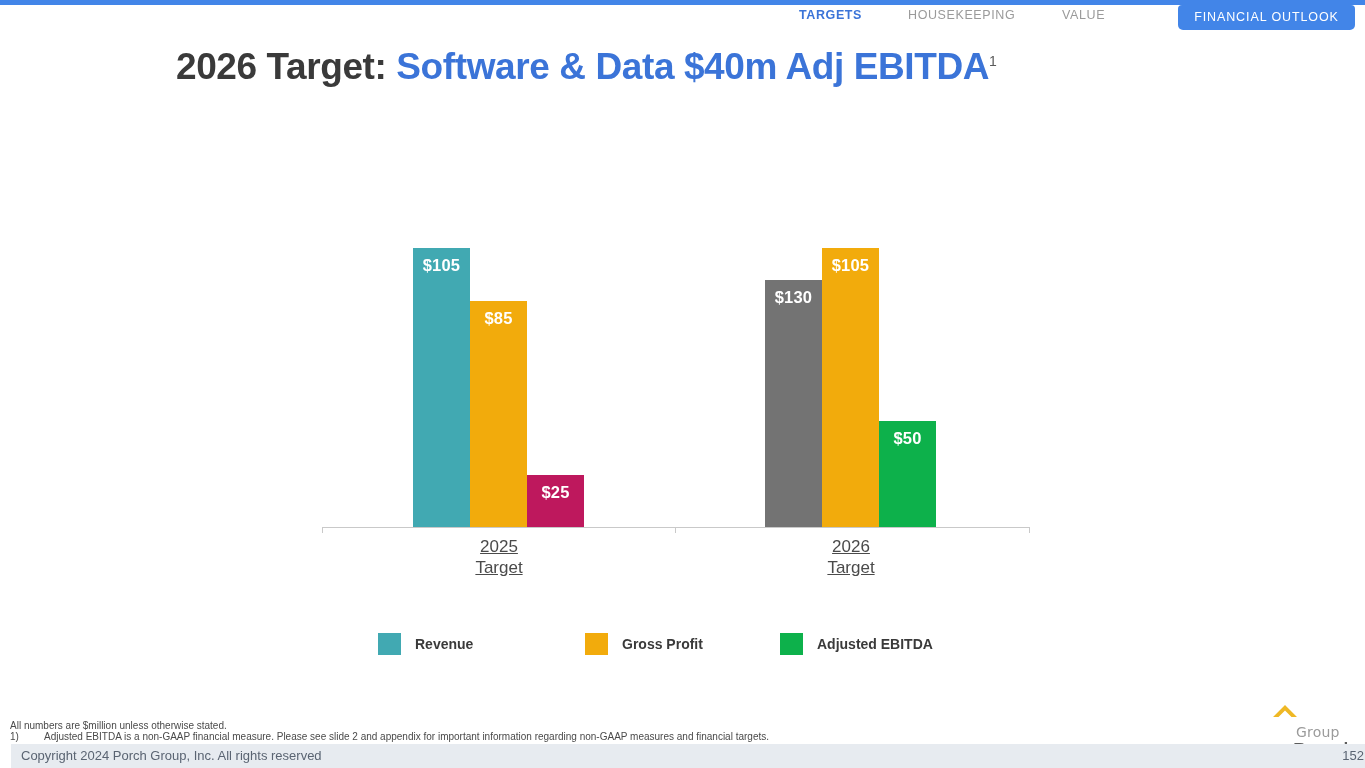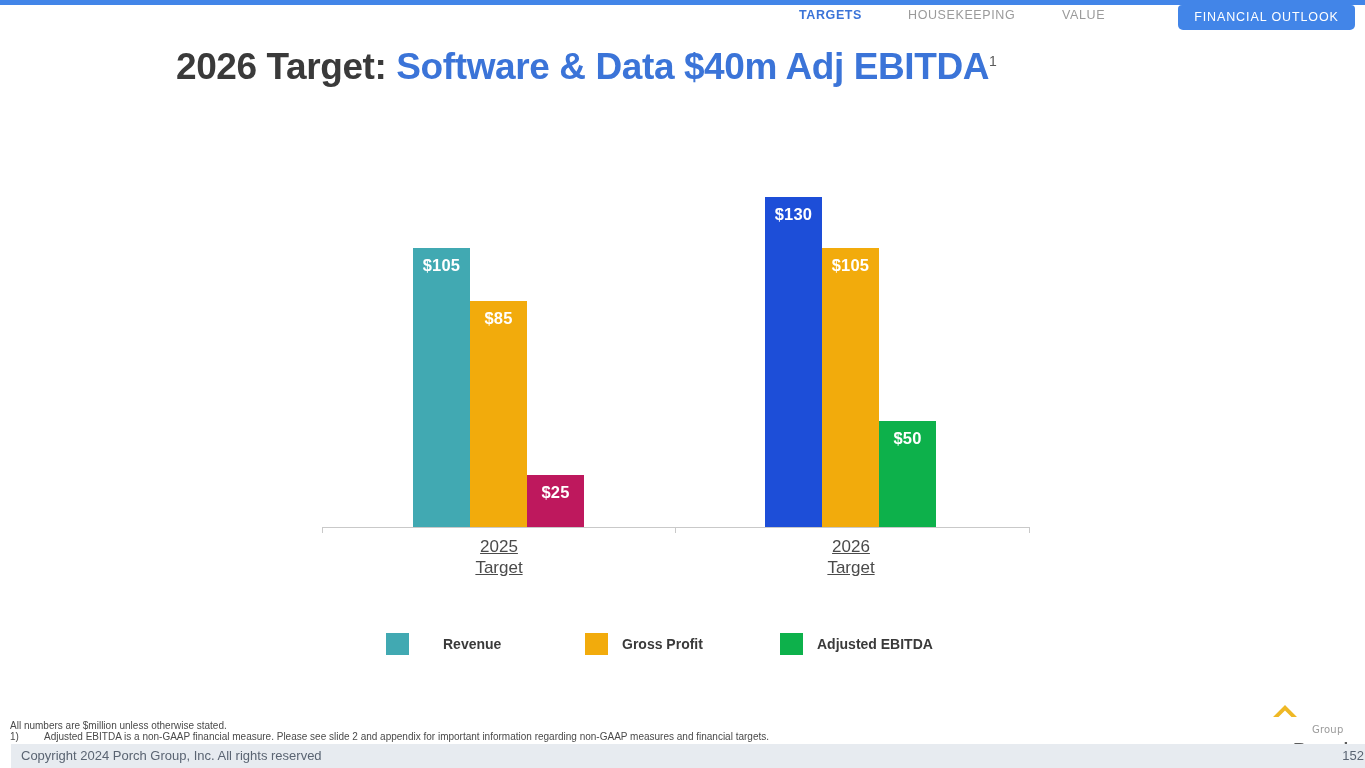--- a/index.html
+++ b/index.html
@@ -137,21 +137,21 @@
   .legend {
     position: absolute;
     left: 378px; top: 633px;
     width: 600px; height: 24px;
   }
   .legend-item {
     position: absolute; top: 0;
     height: 22px;
     display: flex; align-items: center;
   }
-  .legend-item.li0 { left: 8px; gap: 20px; }
+  .legend-item.li0 { left: 0px; }
   .legend-item.li1 { left: 207px; }
   .legend-item.li2 { left: 402px; }
   .legend-swatch {
     width: 23px; height: 22px;
     margin-right: 14px;
     flex: 0 0 auto;
   }
   .legend-text {
     font-size: 14px;
     font-weight: bold;
@@ -181,25 +181,24 @@
   .logo-word {
     position: absolute; left: 20px; top: -2px;
     font-size: 25px;
     color: #5C5C5C;
     letter-spacing: -0.6px;
     font-family: "DejaVu Sans", sans-serif;
     margin-top: 40px;
   }
   .logo-sub {
     position: absolute; left: 24px; top: 24px;
-    font-size: 10px;
+    font-size: 14px;
     color: #9b9b9b;
     letter-spacing: 0.2px;
     font-family: "DejaVu Sans", sans-serif;
-    margin-left: 16px;
   }
   .logo-chev {
     position: absolute; left: 0px; top: 4px;
     width: 26px; height: 14px;
   }
 
   
   .bottombar {
     position: absolute; left: 0; top: 744px;
     width: 1365px; height: 24px;
@@ -247,21 +246,21 @@
         </div>
         <div class="bar b2" style="height: 226.268px; background: rgb(242, 171, 12);">
           <span class="bar-label">$85</span>
         </div>
         <div class="bar b3" style="height: 52px; background: #be185d;">
           <span class="bar-label">$25</span>
         </div>
       </div>
 
       <div class="group group-2026">
-        <div class="bar b1" style="height: 330px; background: #1d4ed8;">
+        <div class="bar b1" style="height: 247px; background: #737373;">
           <span class="bar-label">$130</span>
         </div>
         <div class="bar b2" style="height: 279.507px; background: rgb(242, 171, 12);">
           <span class="bar-label">$105</span>
         </div>
         <div class="bar b3" style="height: 106.479px; background: rgb(13, 177, 75);">
           <span class="bar-label">$50</span>
         </div>
       </div>
 

